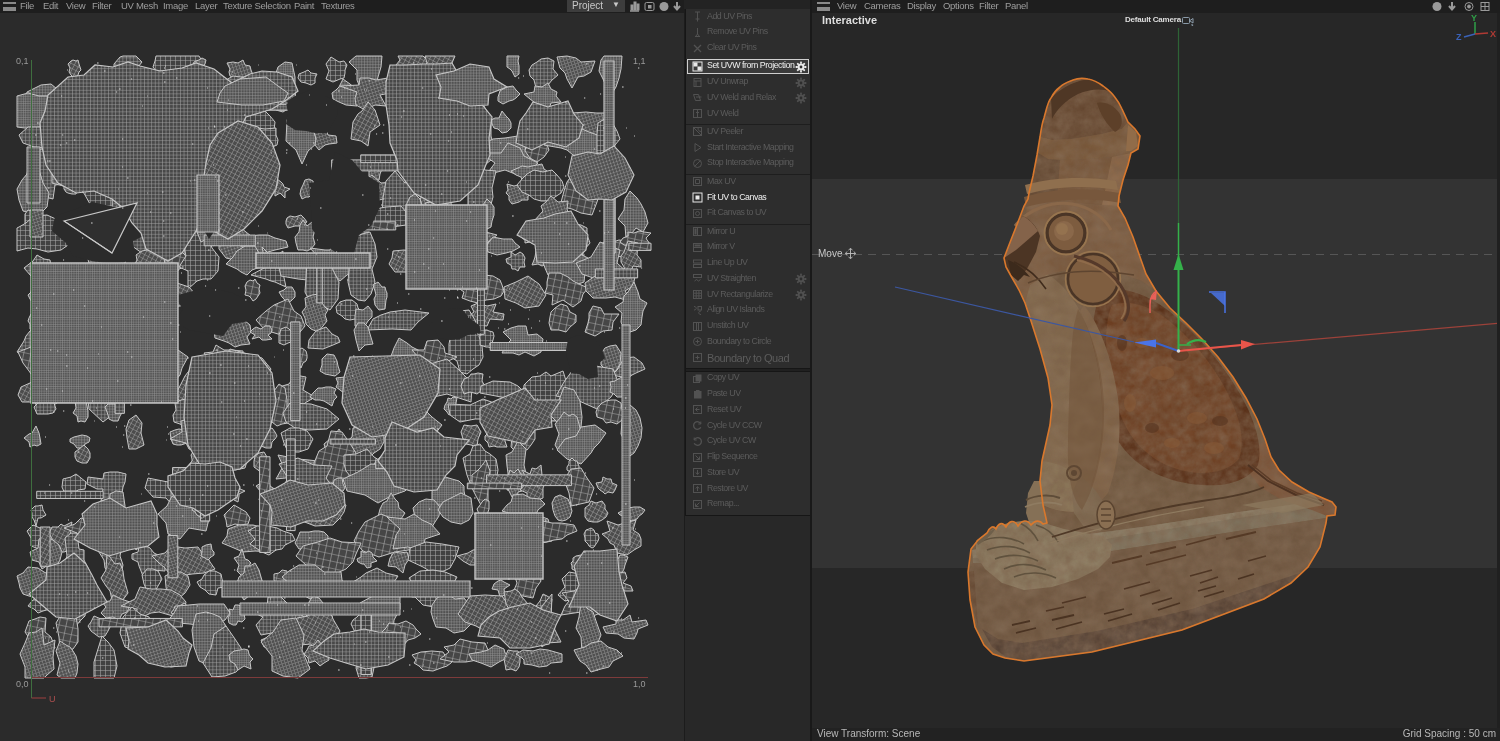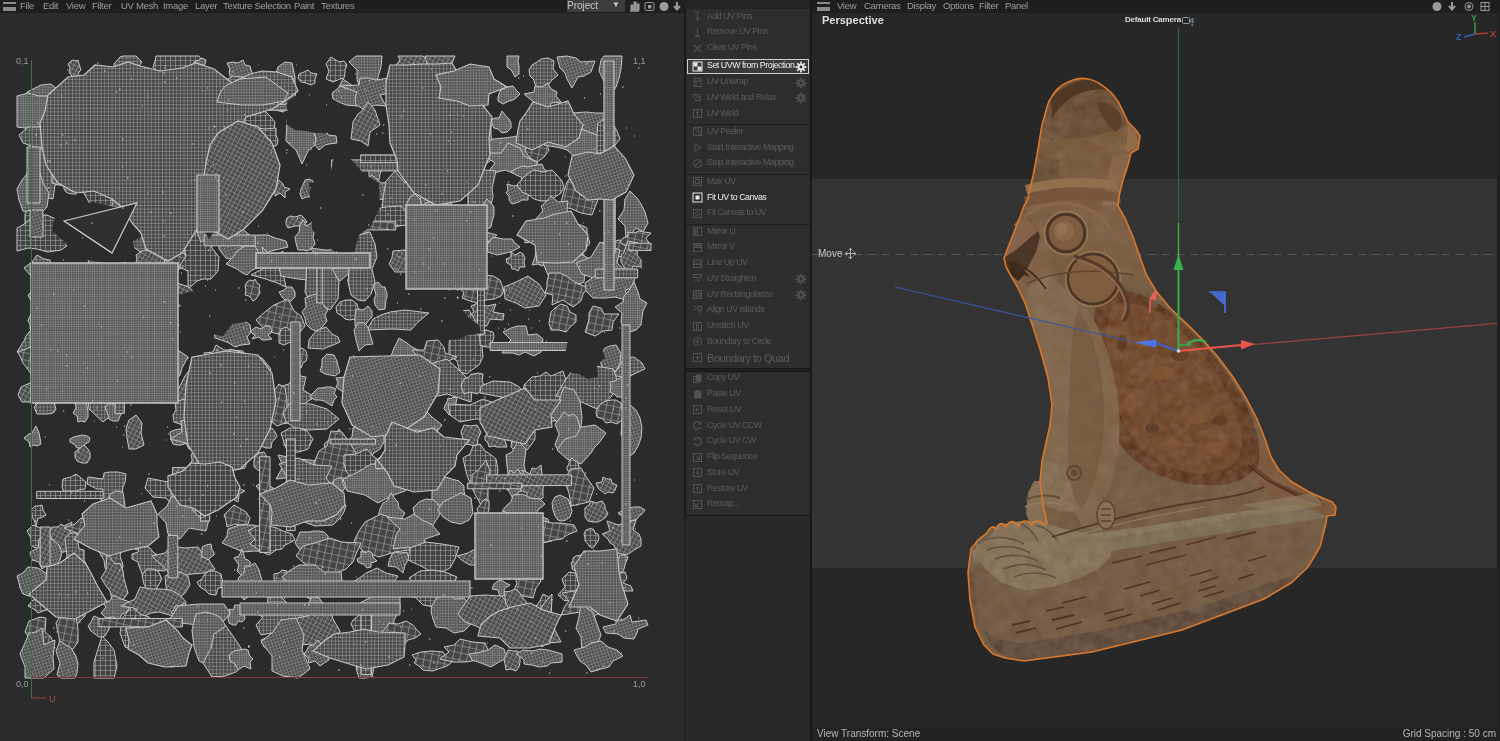--- a/index.html
+++ b/index.html
@@ -25,21 +25,21 @@
     <span class="mi" style="left:20px;">File</span>
     <span class="mi" style="left:43px;">Edit</span>
     <span class="mi" style="left:66px;">View</span>
     <span class="mi" style="left:92px;">Filter</span>
     <span class="mi" style="left:121px;">UV Mesh</span>
     <span class="mi" style="left:163px;">Image</span>
     <span class="mi" style="left:195px;">Layer</span>
     <span class="mi" style="left:223px;">Texture Selection</span>
     <span class="mi" style="left:294px;">Paint</span>
     <span class="mi" style="left:321px;">Textures</span>
-    <span style="position:absolute;left:567px;top:0;width:58px;height:12px;background:#3d3d3d;color:#c8c8c8;">Project<span style="position:absolute;right:5px;top:0;font-size:8px;">▼</span></span>
+    <span style="position:absolute;left:567px;top:0;width:58px;height:12px;background:#3d3d3d;color:#c8c8c8;padding-left:5px;">Project<span style="position:absolute;right:5px;top:0;font-size:8px;">▼</span></span>
 
     <svg style="position:absolute;left:629px;top:1px;" width="54" height="11" viewBox="0 0 54 11">
       <g stroke="#9a9a9a" fill="none">
         <path d="M1 10 h9" stroke-width="1.5"></path>
           <rect x="2" y="4" width="2" height="5" fill="#9a9a9a"></rect>
           <rect x="5" y="1" width="2" height="8" fill="#9a9a9a"></rect>
           <rect x="8" y="3" width="2" height="6" fill="#9a9a9a"></rect>
         <rect x="16" y="1.5" width="9" height="8" rx="1.5"></rect>
           <rect x="19.5" y="4.5" width="2.5" height="2.5" fill="#9a9a9a"></rect>
         <circle cx="35" cy="5.5" r="4.5" fill="#9a9a9a" stroke="none"></circle>
@@ -949,21 +949,21 @@
 <path d="M344 326.5 L344 334.5 L322 329.5 Z" fill="#4a74e8"></path>
 <path d="M345 278 C340 280 338 285 338 292 L338 300" stroke="#e86058" stroke-width="1.5" fill="none"></path>
 <path d="M345 277 L338 286 L344 287 Z" fill="#e86058"></path>
 <path d="M397 279 L413 279 L413 300" stroke="#4a74e8" stroke-width="1.5" fill="none"></path>
 <path d="M399 280 L413 280 L413 293 Z" fill="#4a74e8" opacity="0.85"></path>
 <path d="M366.5 332 H 379" stroke="#35b14a" stroke-width="1.5"></path>
 <path d="M375 331 C381 327 388 326 394 329" stroke="#35b14a" stroke-width="2" fill="none"></path>
 <circle cx="366.5" cy="338" r="1.8" fill="#d8d8d8"></circle>
 </svg>
 <div style="position:absolute;left:685px;top:0;width:3px;height:715px;background:#202020;"></div>
-<span style="position:absolute;left:10px;top:1px;color:#dedede;font-size:11px;font-weight:bold;">Perspective</span>
+<span style="position:absolute;left:10px;top:1px;color:#dedede;font-size:11px;font-weight:bold;">Interactive</span>
 <span style="position:absolute;left:313px;top:2px;color:#dedede;font-size:8px;letter-spacing:-0.2px;font-weight:bold;">Default Camera</span>
 <svg width="12" height="10" viewBox="0 0 12 10" style="position:absolute;left:370px;top:3px;">
         <g stroke="#8a9aa8" fill="none">
           <rect x="0.5" y="1.5" width="7" height="6" rx="1"></rect>
           <path d="M8 4.5 L11 2.5 V7 L8 5"></path>
           <path d="M9.5 8.5 l1.5 1" stroke-width="1.5"></path>
         </g>
       </svg>
 <span style="position:absolute;left:6px;top:235px;color:#c8c8c8;font-size:10px;">Move</span>
 <svg width="11" height="11" viewBox="0 0 11 11" style="position:absolute;left:33px;top:235px;">

